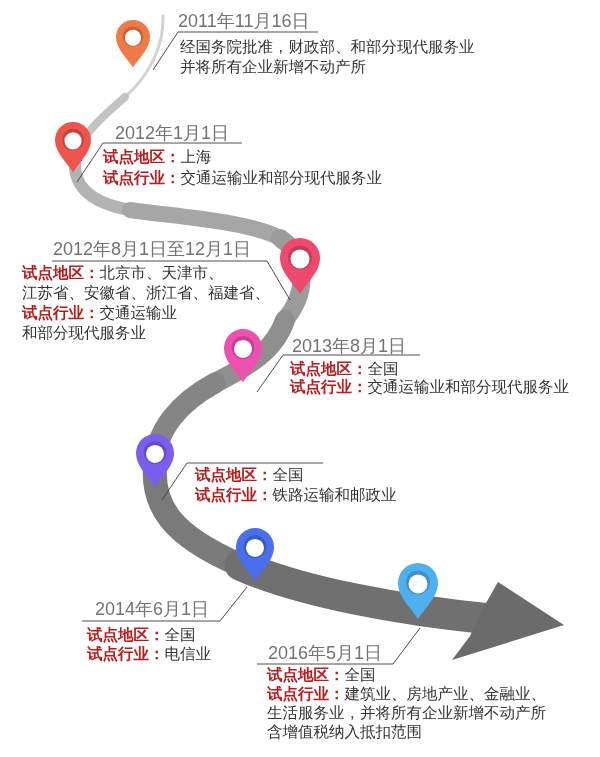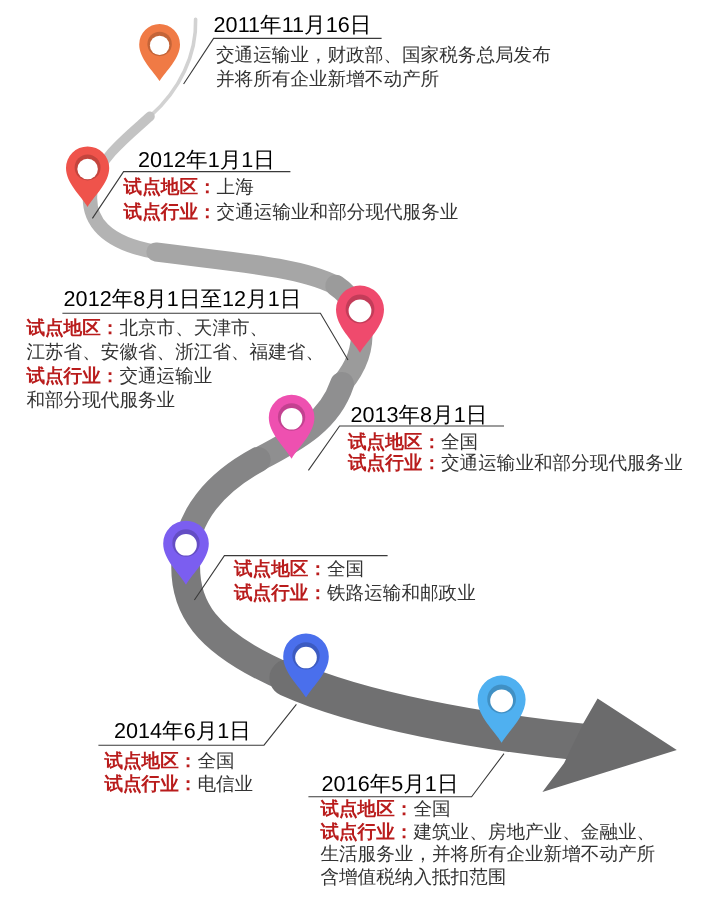--- a/index.html
+++ b/index.html
@@ -10,21 +10,21 @@
       background: #ffffff;
       overflow: hidden;
       font-family: "Liberation Sans", "DejaVu Sans", sans-serif;
       color: #333333;
     }
     #scene { position: absolute; left: 0; top: 0; width: 600px; height: 757px; }
     .date {
       position: absolute;
       font-size: 18px;
       line-height: 20px;
-      color: #000000;
+      color: #737373;
       white-space: nowrap;
     }
     .body {
       position: absolute;
       font-size: 15.5px;
       color: #333333;
       white-space: nowrap;
     }
     .line { white-space: nowrap; }
     .lbl { color: #b91c1c; font-weight: bold; }
@@ -92,21 +92,21 @@
     </g>
     <g transform="translate(418,583) scale(1.0)">
       <path d="M0,36 C-6,26 -20,14 -20,0 A20,20 0 1 1 20,0 C20,14 6,26 0,36 Z" fill="#4fb0f0"></path>
       <circle r="12" cy="-0.5" fill="rgba(0,0,0,0.18)"></circle>
       <circle r="9.5" cy="1" fill="#ffffff"></circle>
     </g>
   </svg>
 
   <div class="date" style="left:178px;top:11px;">2011年11月16日</div>
   <div class="body" style="left:180px;top:37px;line-height:20px;">
-    <div class="line"><span class="val">交通运输业，财政部、国家税务总局发布</span></div>
+    <div class="line"><span class="val">经国务院批准，财政部、和部分现代服务业</span></div>
     <div class="line"><span class="val">并将所有企业新增不动产所</span></div>
   </div>
 
   <div class="date" style="left:115px;top:123px;text-align:center;">2012年1月1日</div>
   <div class="body" style="left:103px;top:146px;line-height:21px;">
     <div class="line"><span class="lbl">试点地区：</span><span class="val">上海</span></div>
     <div class="line"><span class="lbl">试点行业：</span><span class="val">交通运输业和部分现代服务业</span></div>
   </div>
 
   <div class="date" style="left:53px;top:239px;">2012年8月1日至12月1日</div>

